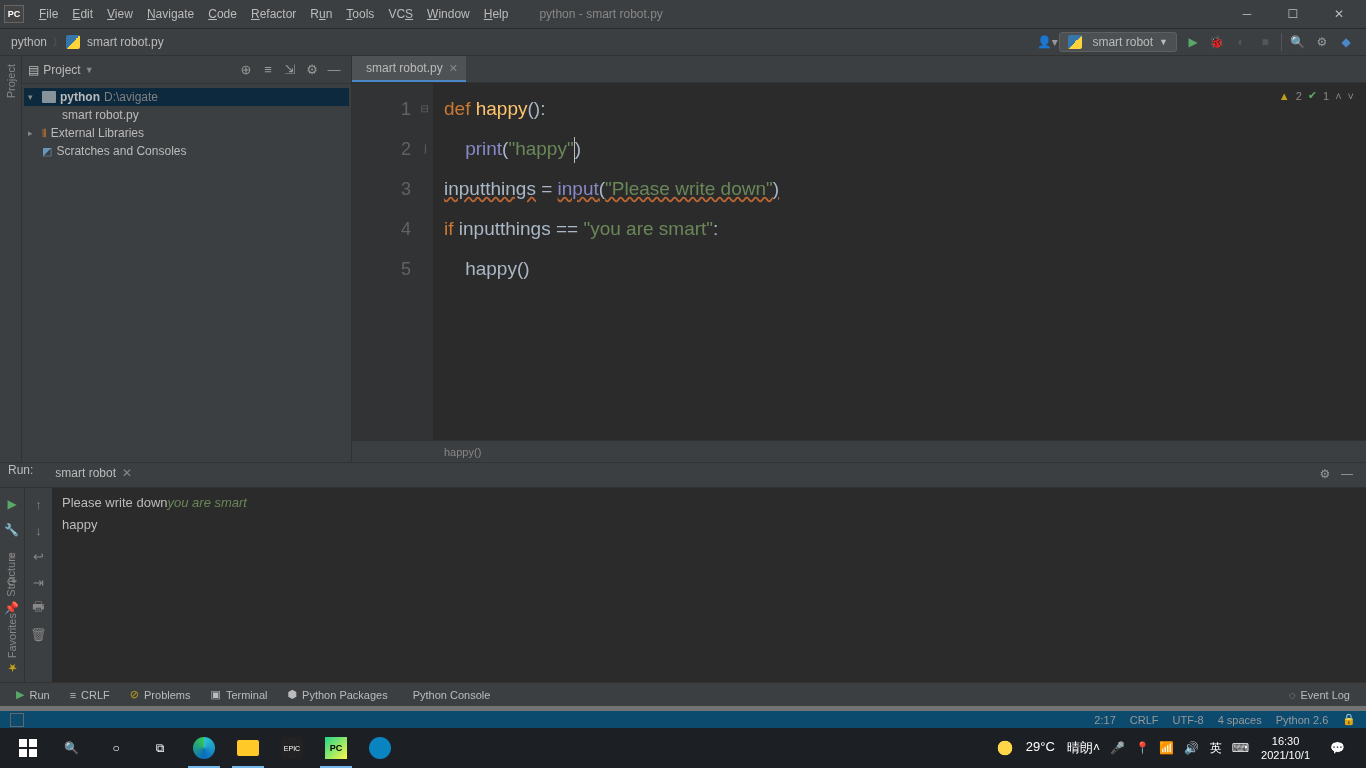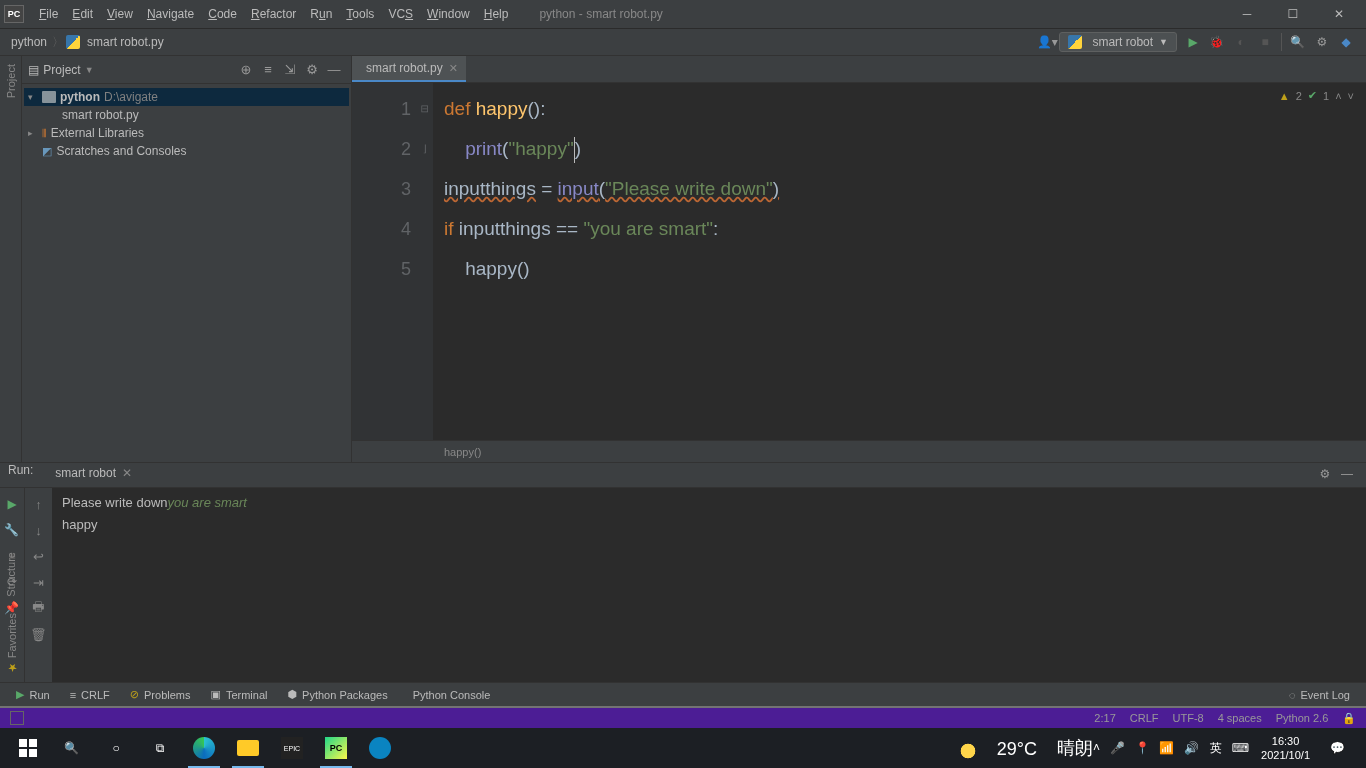--- a/index.html
+++ b/index.html
@@ -84,31 +84,31 @@
 .run-panel .rp-out .user-in { color: #6a8759; font-style: italic; }
 .run-panel .rp-header .spacer { flex: 1; }
 .run-panel .rp-header .hb { width: 22px; height: 22px; display: flex; align-items: center; justify-content: center; color: #999; cursor: pointer; }
 
 
 .bottom-tools { height: 24px; background: #3c3f41; border-top: 1px solid #323232; display: flex; align-items: center; font-size: 11px; padding: 0 6px; }
 .bottom-tools .bt { padding: 0 10px; display: flex; align-items: center; gap: 5px; color: #bbb; cursor: pointer; }
 .bottom-tools .spacer { flex: 1; }
 
 
-.statusbar { height: 22px; background: #4c1d95; border-top: 2px solid #737373; display: flex; align-items: center; justify-content: space-between; font-size: 11px; color: #999; padding: 0 10px; gap: 14px; }
+.statusbar { height: 22px; background: #0c4a6e; border-top: 5px solid #737373; display: flex; align-items: center; justify-content: space-between; font-size: 11px; color: #999; padding: 0 10px; gap: 14px; }
 .statusbar .sq { width: 14px; height: 14px; border: 1px solid #666; margin-right: auto; }
 
 
 .taskbar { height: 40px; background: #1c1f24; display: flex; align-items: center; padding: 0 6px; color: #fff; font-size: 12px; }
 .taskbar .tb-item { width: 44px; height: 40px; display: flex; align-items: center; justify-content: center; cursor: pointer; position: relative; }
 .taskbar .tb-item.active::after { content: ''; position: absolute; bottom: 0; left: 6px; right: 6px; height: 2px; background: #76b9ed; }
 .taskbar .spacer { flex: 1; }
 .taskbar .tray { display: flex; align-items: center; gap: 10px; padding-right: 6px; }
 .taskbar .clock { text-align: center; line-height: 14px; font-size: 11px; padding: 0 6px; }
-.taskbar .weather { display: flex; align-items: flex-end; gap: 20px; font-size: 18px; }
+.taskbar .weather { display: flex; align-items: flex-start; gap: 12px; font-size: 13px; }
 .sun { width: 18px; height: 18px; background: radial-gradient(circle, #ffd54a 55%, transparent 60%); border-radius: 50%; }
 
 svg { display: block; }
 </style>
 </head>
 <body>
 
 <div class="titlebar">
   <div class="app-icon">PC</div>
   <div class="menu-item"><span class="u">F</span>ile</div>

